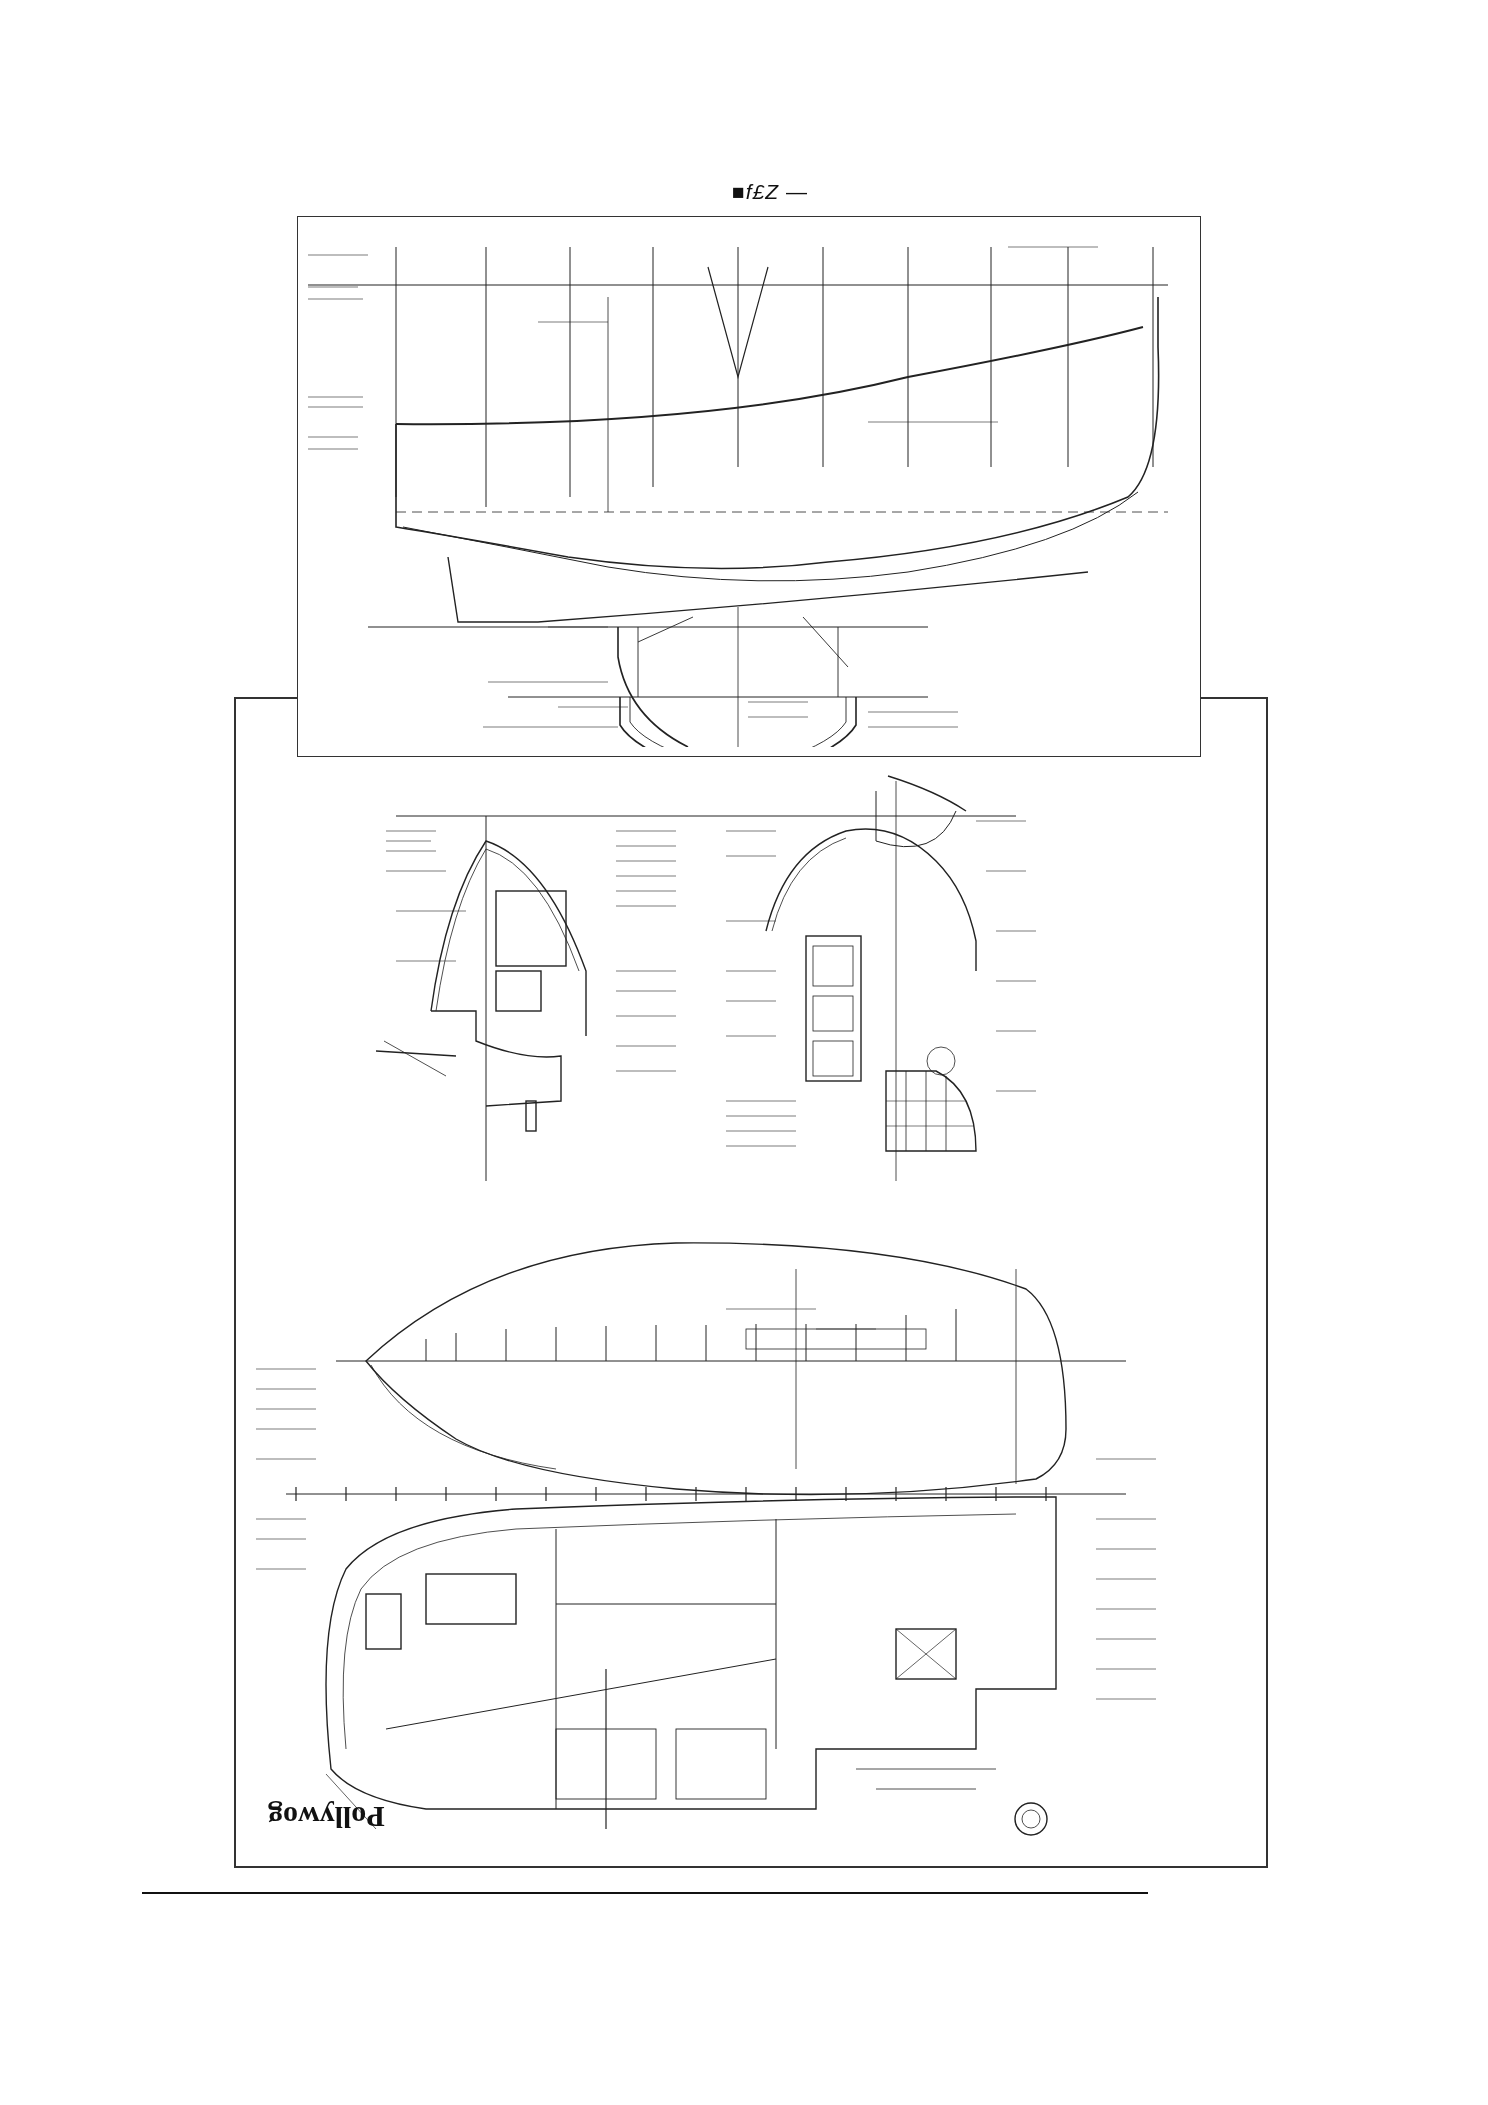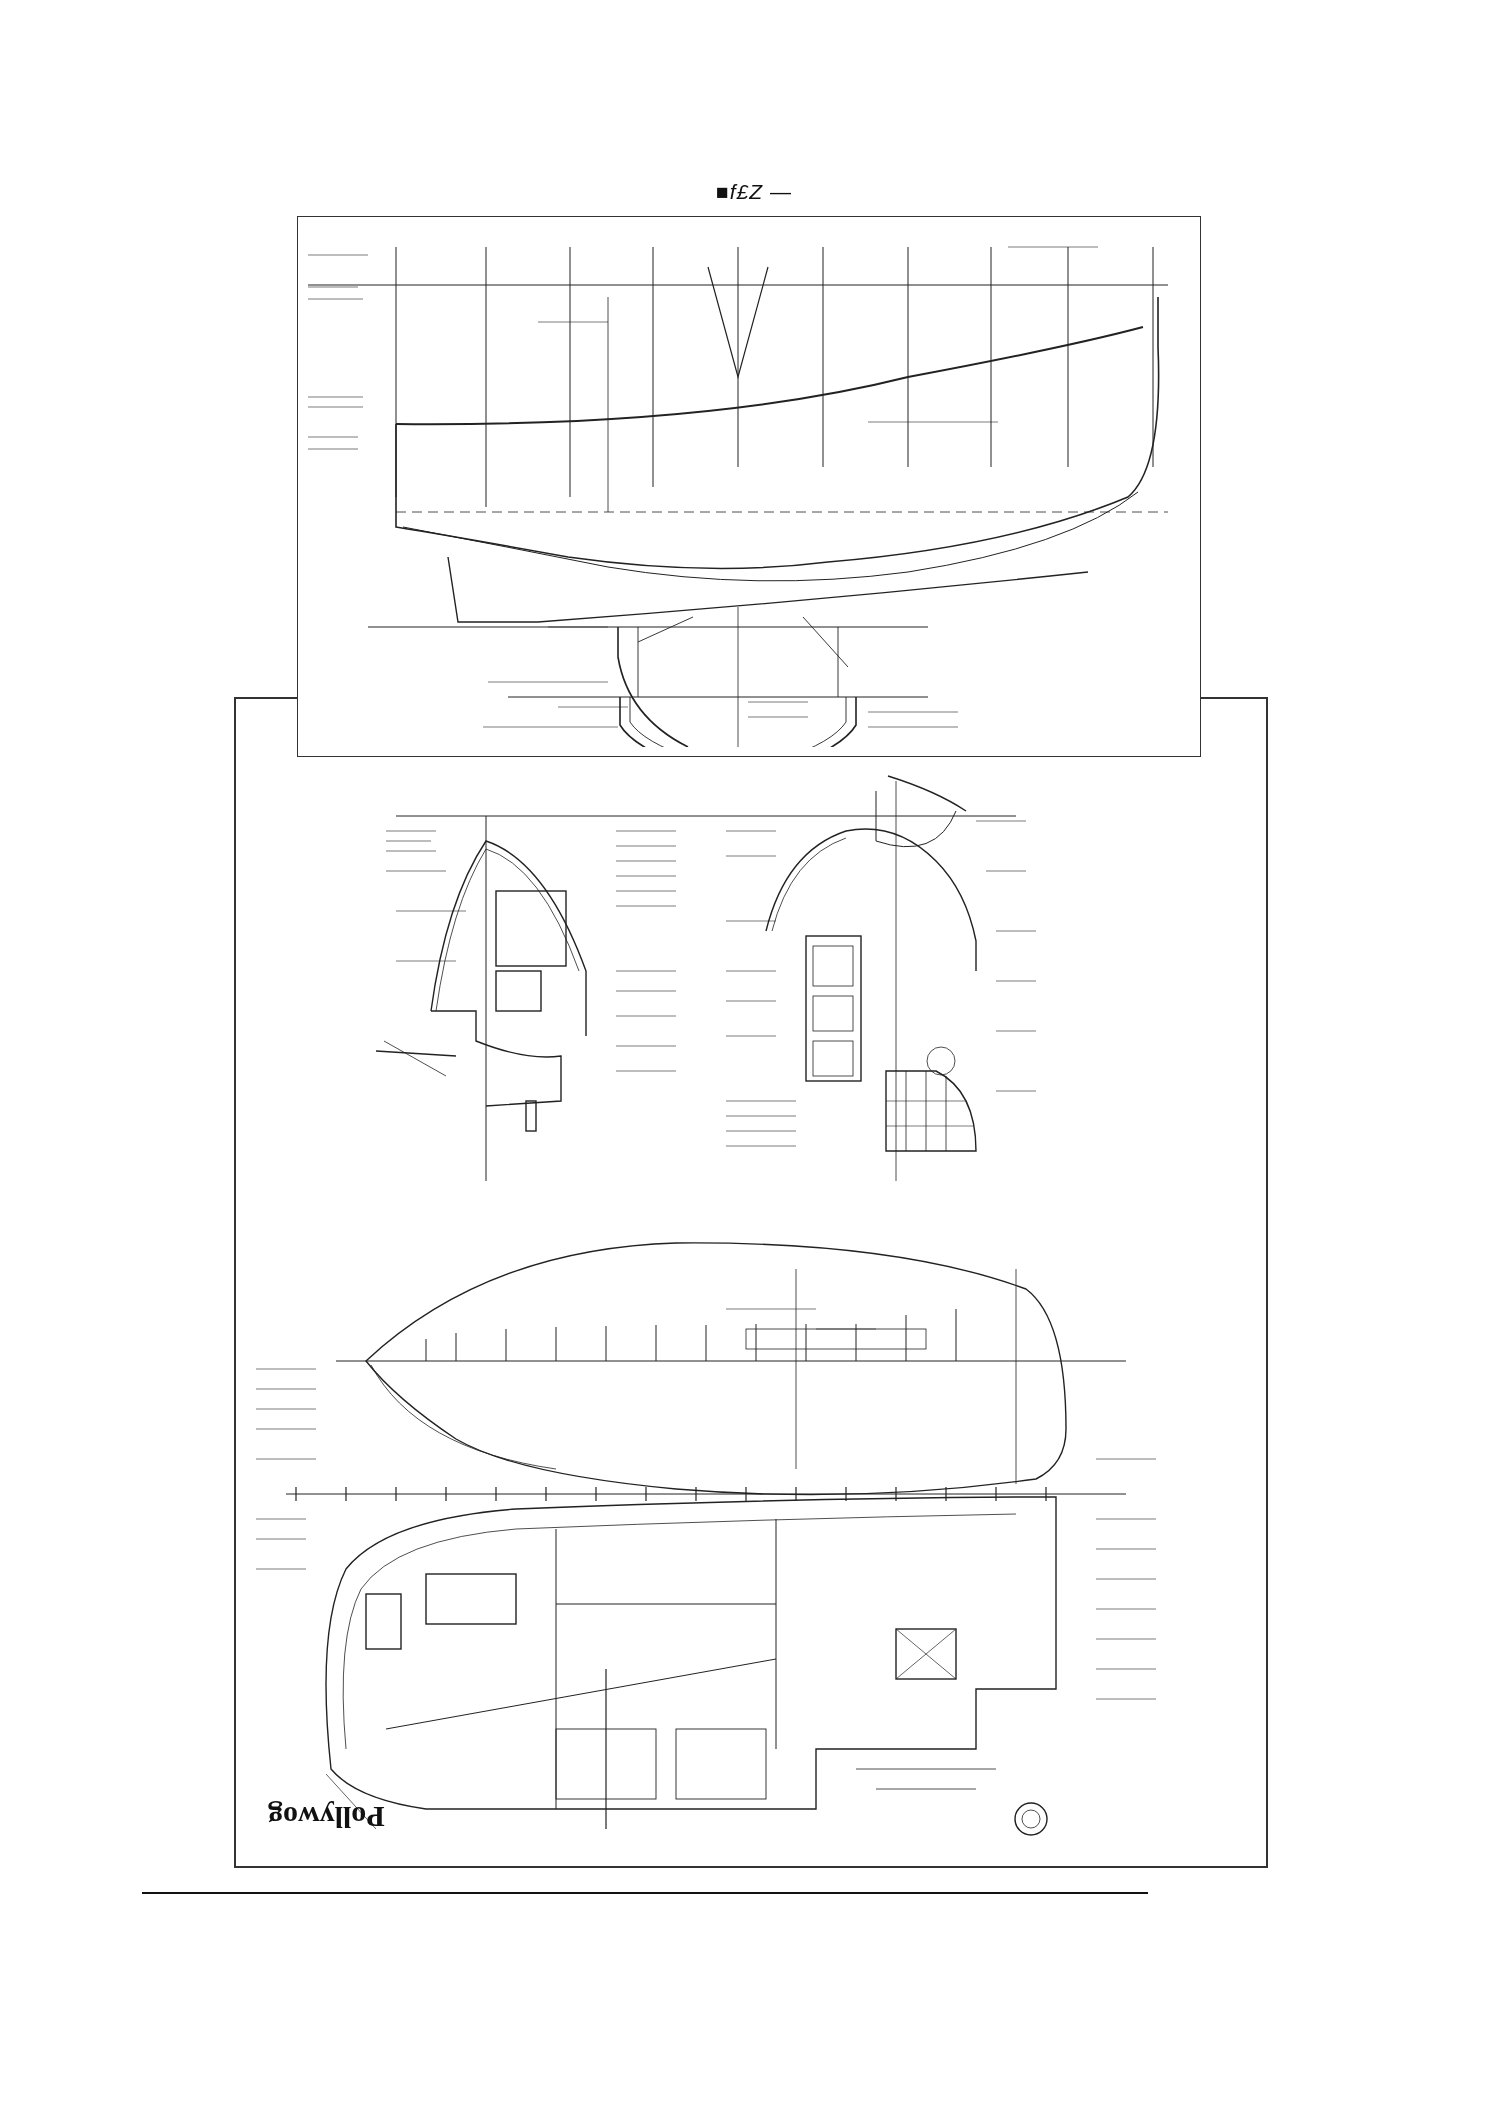--- a/index.html
+++ b/index.html
@@ -1,17 +1,17 @@
 <!DOCTYPE html>
 <html><head>
 <meta charset="utf-8">
 <style>
   html, body { margin: 0; padding: 0; background: #ffffff; }
   body { width: 1488px; height: 2105px; position: relative; overflow: hidden; font-family: "Liberation Sans", sans-serif; color: #111; }
-  .header { position: absolute; left: 716px; top: 180px; font-size: 21px; letter-spacing: 1px; color: #111; }
+  .header { position: absolute; left: 732px; top: 180px; font-size: 21px; letter-spacing: 1px; color: #111; }
   .header .italic { font-style: italic; }
   .frame { position: absolute; border: 2px solid #333; background: #fff; }
   .frame-bottom { left: 234px; top: 697px; width: 1030px; height: 1167px; }
   .frame-top { left: 297px; top: 216px; width: 902px; height: 539px; border-width: 1.5px; z-index: 2; }
   .drawing { position: absolute; }
   .drawing svg { width: 100%; height: 100%; display: block; }
   .title-flipped { position: absolute; left: 268px; top: 1800px; font-family: "Liberation Serif", serif; font-weight: bold; font-size: 30px; transform: rotate(180deg); color: #111; z-index: 3; }
   .rule { position: absolute; left: 142px; top: 1892px; width: 1006px; height: 2px; background: #111; }
 </style>
 </head>

